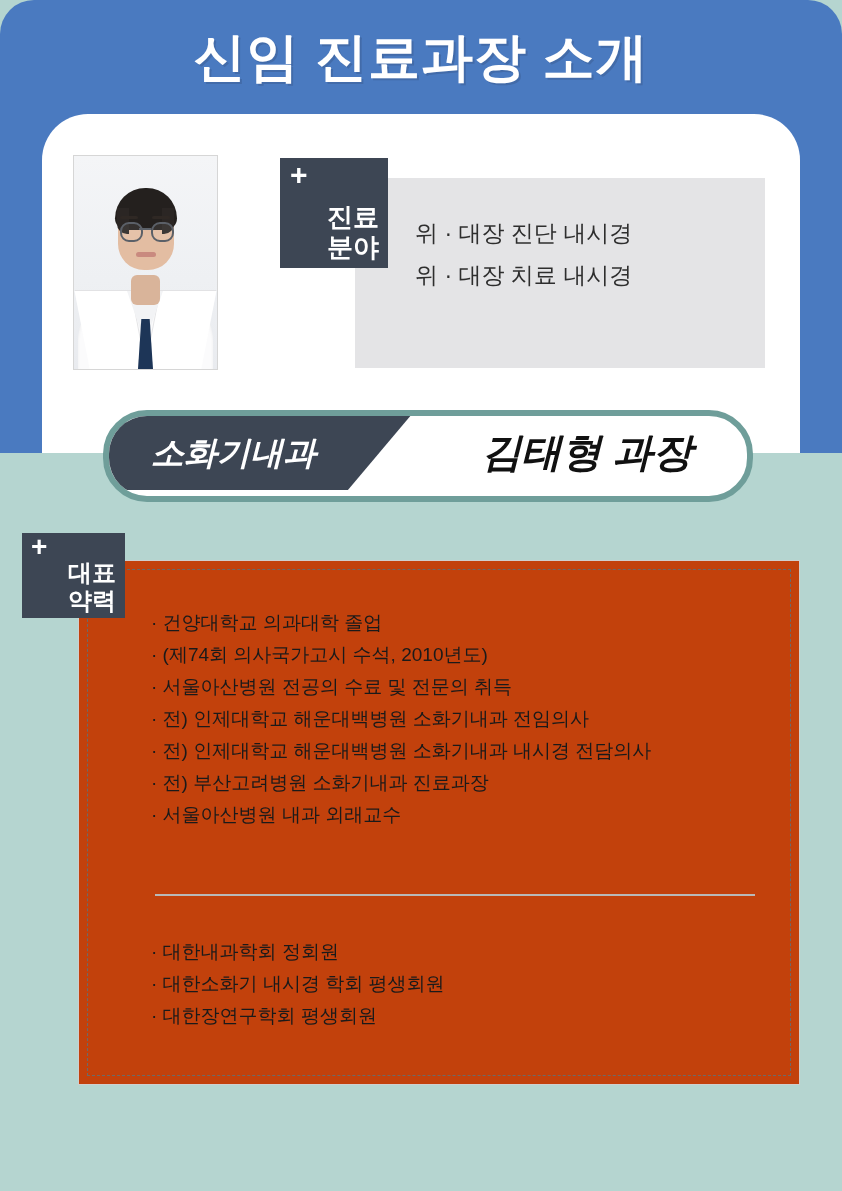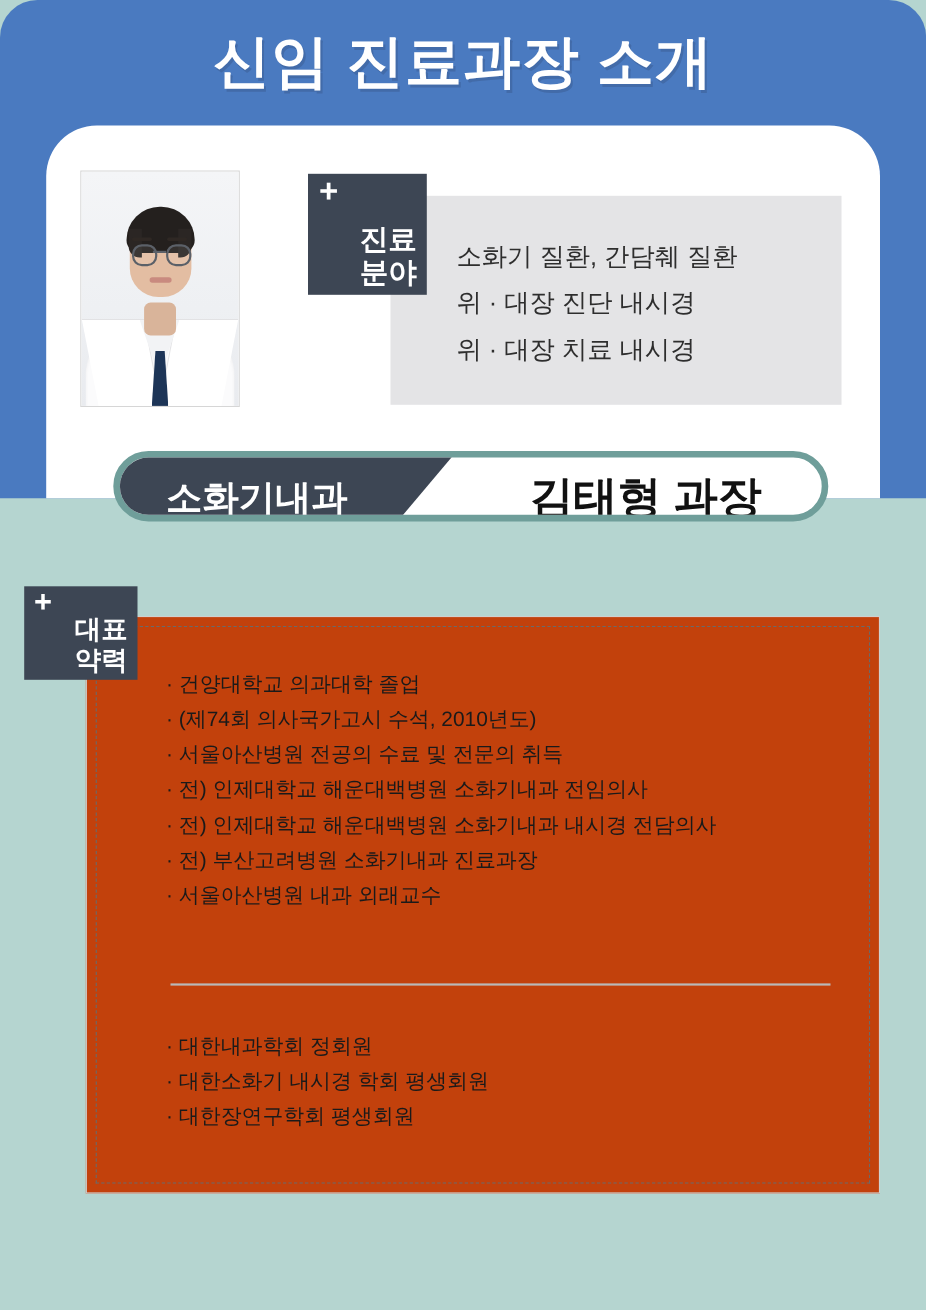--- a/index.html
+++ b/index.html
@@ -259,26 +259,27 @@
     color: #2e2e2e;
     white-space: nowrap;
   }
 
   
   .name-pill {
     position: absolute;
     left: 103px;
     top: 410px;
     width: 650px;
-    height: 64px;
+    height: 92px;
     background: #ffffff;
     border: 6px solid #6f9e9a;
     border-radius: 44px;
     box-sizing: border-box;
     overflow: hidden;
+    font-style: italic;
   }
   .name-dept {
     position: absolute;
     left: -2px;
     top: -2px;
     width: 305px;
     height: 76px;
     background: #3d4654;
     clip-path: polygon(0 0, 100% 0, 79% 100%, 0 100%);
     color: #ffffff;
@@ -445,21 +446,20 @@
       <div class="p-brow-r"></div>
       <div class="p-glass-l"></div>
       <div class="p-glass-r"></div>
       <div class="p-bridge"></div>
       <div class="p-mouth"></div>
     </div>
   </div>
 
   <div class="spec-panel">
     <ul class="spec-list">
-      <li>소화기 질환, 간담췌 질환</li>
       <li>위 · 대장 진단 내시경</li>
       <li>위 · 대장 치료 내시경</li>
     </ul>
   </div>
 
   <div class="spec-label">
     <span class="spec-plus">+</span>
     <span class="spec-label-text">
       <span>진료</span><br>
       <span>분야</span>

